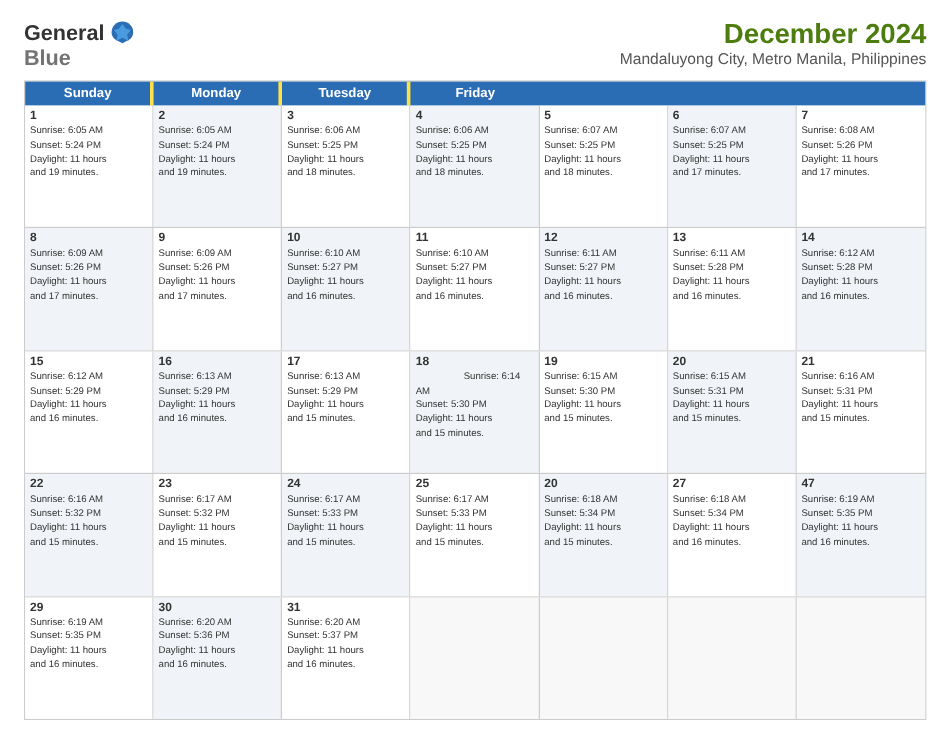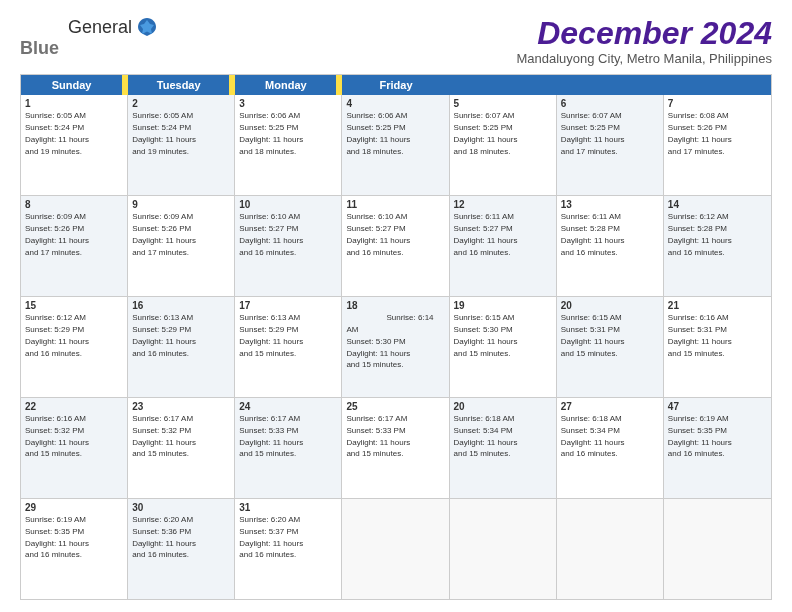--- a/index.html
+++ b/index.html
@@ -28,43 +28,41 @@
       flex-direction: column;
       align-items: flex-start;
     }
     .logo-text {
       display: flex;
       align-items: center;
       gap: 2px;
     }
     .logo-general {
       font-size: 18px;
-      font-weight: normal;
+      font-weight: bold;
       color: #333;
-      margin-left: 48px;
     }
     .logo-blue {
       font-size: 18px;
       font-weight: bold;
       color: #737373;
     }
     .logo-icon {
       width: 22px;
       height: 22px;
       margin-left: 2px;
     }
     .title-area {
       text-align: right;
     }
     .month-title {
-      font-size: 32px;
-      font-weight: bold;
-      color: #4c1d95;
+      font-size: 23px;
+      font-weight: bold;
+      color: #4d7c0f;
       line-height: 1.1;
-      font-style: italic;
     }
     .subtitle {
       font-size: 13px;
       color: #555;
       margin-top: 0;
     }
     .calendar {
       flex: 1;
       display: flex;
       flex-direction: column;
@@ -74,21 +72,21 @@
       display: grid;
       grid-template-columns: repeat(7, 1fr);
       background: #2a6db5;
     }
     .cal-header-cell {
       color: #fff;
       font-size: 11px;
       font-weight: bold;
       padding: 4px 4px;
       text-align: center;
-      border-right: 6px solid #fde047;
+      border-right: 3px solid #fde047;
     }
     .cal-header-cell:last-child { border-right: none; }
     .cal-body {
       flex: 1;
       display: flex;
       flex-direction: column;
     }
     .cal-row {
       display: grid;
       grid-template-columns: repeat(7, 1fr);
@@ -137,22 +135,22 @@
     </div>
     <div class="title-area">
       <div class="month-title">December 2024</div>
       <div class="subtitle">Mandaluyong City, Metro Manila, Philippines</div>
     </div>
   </div>
 
   <div class="calendar">
     <div class="cal-header">
       <div class="cal-header-cell">Sunday</div>
+      <div class="cal-header-cell">Monday</div>
       <div class="cal-header-cell">Tuesday</div>
-      <div class="cal-header-cell">Monday</div>
       <div class="cal-header-cell">Friday</div>
     </div>
     <div class="cal-body" id="cal-body">
     <div class="cal-row">
           <div class="cal-cell"><span class="day-num">1</span><span class="cell-text" style="white-space: pre-line;">Sunrise: 6:05 AM
 Sunset: 5:24 PM
 Daylight: 11 hours
 and 19 minutes.</span></div>
           <div class="cal-cell shaded"><span class="day-num">2</span><span class="cell-text" style="white-space: pre-line;">Sunrise: 6:05 AM
 Sunset: 5:24 PM

